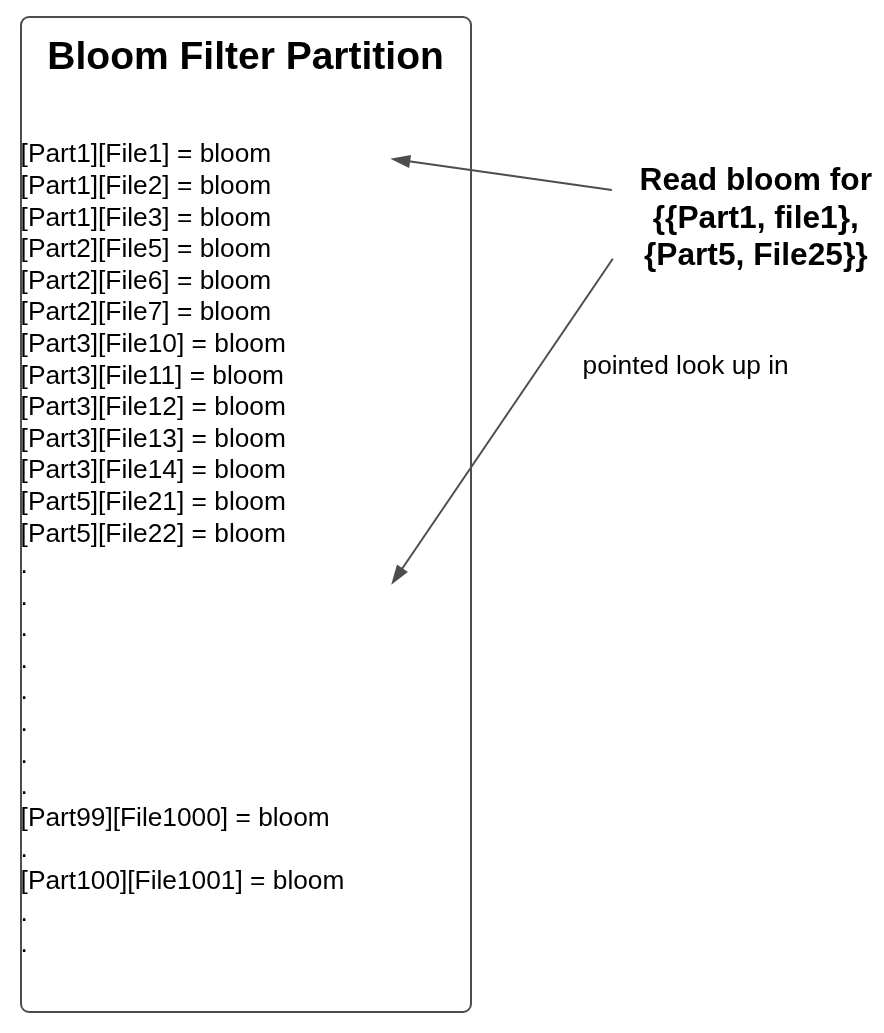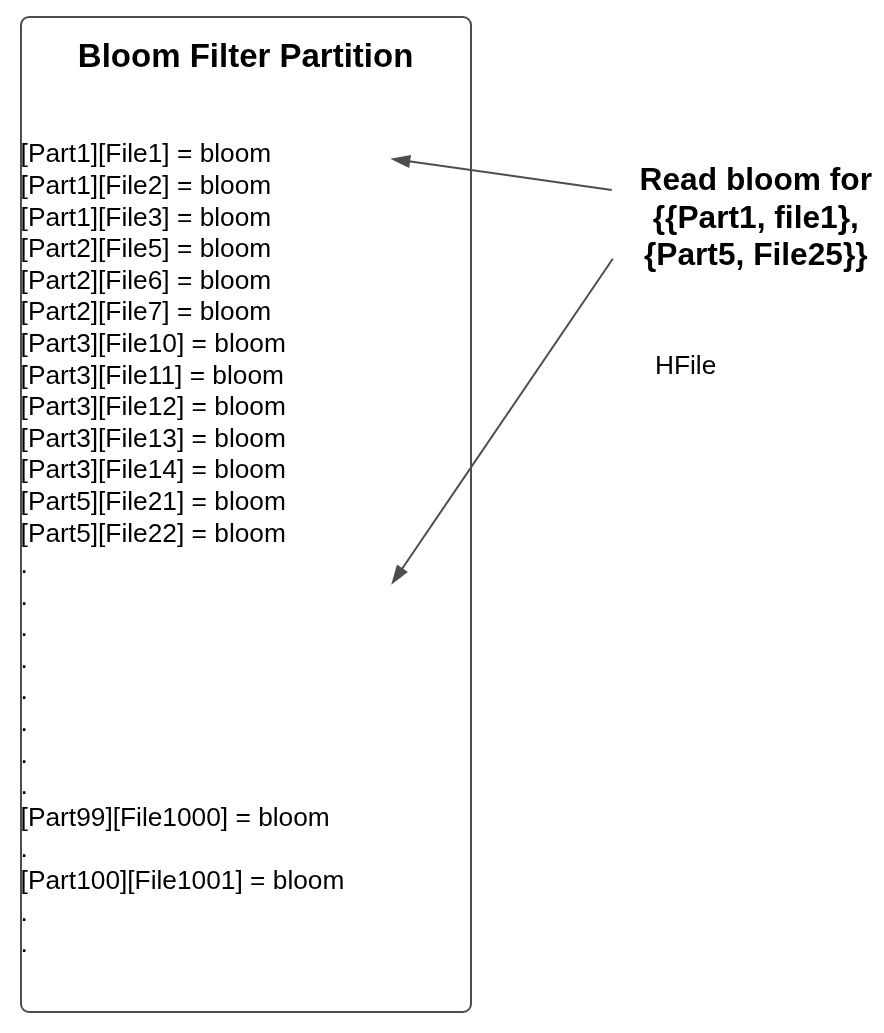--- a/index.html
+++ b/index.html
@@ -26,21 +26,21 @@
     border: 2.5px solid #4d4d4d;
     border-radius: 9px;
     background: #ffffff;
   }
   .box-title {
     position: absolute;
     left: 20.6px;
     top: 37.2px;
     width: 450px;
     text-align: center;
-    font-size: 33px;
+    font-size: 39px;
     line-height: 38.3px;
     font-weight: bold;
     color: #000000;
     white-space: pre;
   }
   .entries {
     position: absolute;
     left: 20.6px;
     top: 138.4px;
     width: 450px;
@@ -86,20 +86,20 @@
 <body>
 
 <div class="partition-box"></div>
 
 <div class="box-title">Bloom Filter Partition</div>
 
 <div class="entries"><div>[Part1][File1] = bloom</div><div>[Part1][File2] = bloom</div><div>[Part1][File3] = bloom</div><div>[Part2][File5] = bloom</div><div>[Part2][File6] = bloom</div><div>[Part2][File7] = bloom</div><div>[Part3][File10] = bloom</div><div>[Part3][File11] = bloom</div><div>[Part3][File12] = bloom</div><div>[Part3][File13] = bloom</div><div>[Part3][File14] = bloom</div><div>[Part5][File21] = bloom</div><div>[Part5][File22] = bloom</div><div>.</div><div>.</div><div>.</div><div>.</div><div>.</div><div>.</div><div>.</div><div>.</div><div>[Part99][File1000] = bloom</div><div>.</div><div>[Part100][File1001] = bloom</div><div>.</div><div>.</div></div>
 
 <div class="read-bloom-label"><div>Read bloom for</div><div>{{Part1, file1},</div><div>{Part5, File25}}</div></div>
 
-<div class="pointed-label"><div>HFile</div></div>
+<div class="pointed-label"><div>pointed look up in</div></div>
 
 <svg class="arrows-layer" viewBox="0 0 884 1033" xmlns="http://www.w3.org/2000/svg">
     <line x1="611.8" y1="189.9" x2="407.1338210195725" y2="161.0711747892129" stroke="#4d4d4d" stroke-width="2"></line>
     <polygon points="390.3,158.7 411.0250690588386,154.95413394441644 409.1839215754497,168.02510085373157" fill="#4d4d4d"></polygon>
     <line x1="612.8" y1="258.8" x2="400.75691099217903" y2="570.7406453815415" stroke="#4d4d4d" stroke-width="2"></line>
     <polygon points="391.2,584.8 396.98508702127975,564.5492526519088 407.9017623720827,571.9699129517185" fill="#4d4d4d"></polygon>
   </svg>
 
 </body></html>

